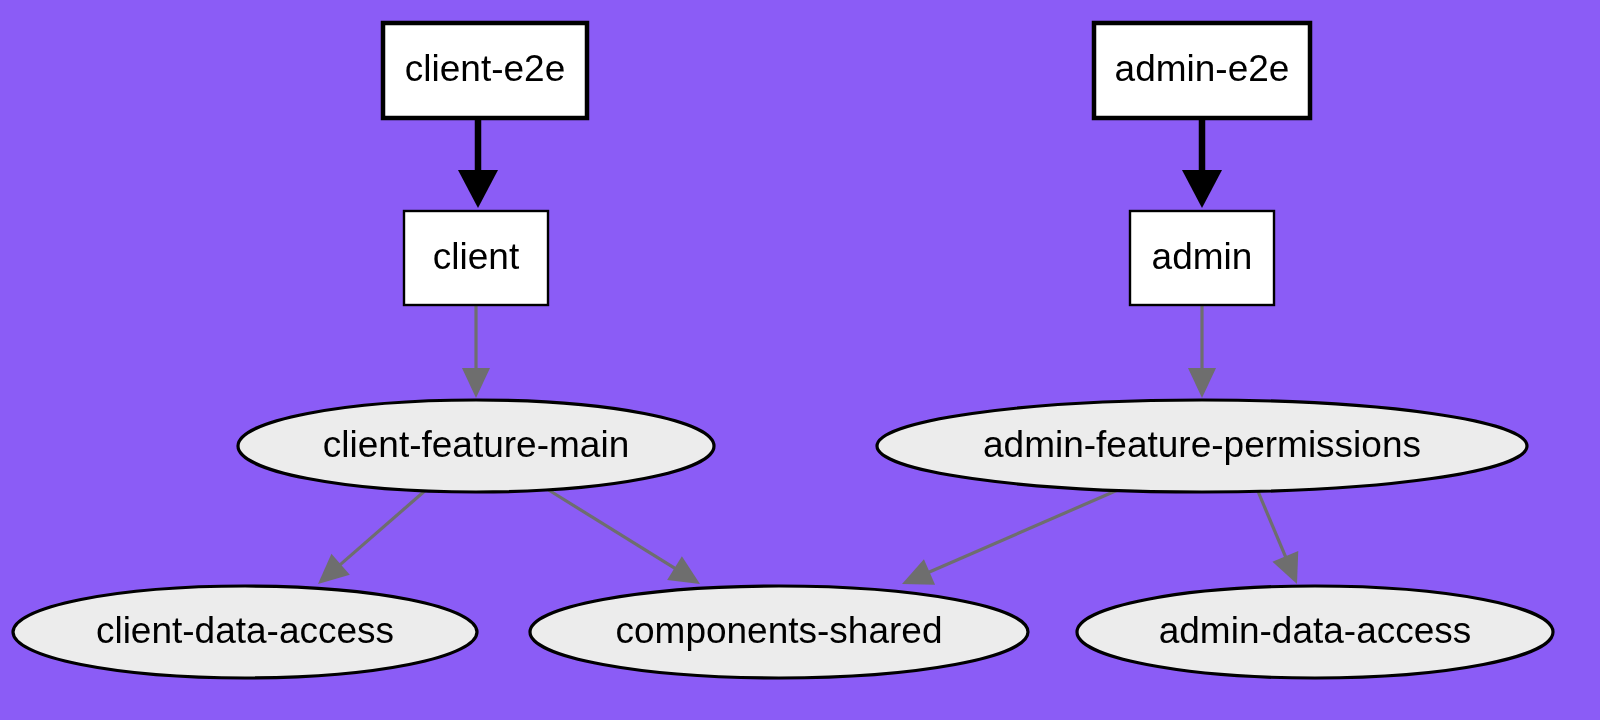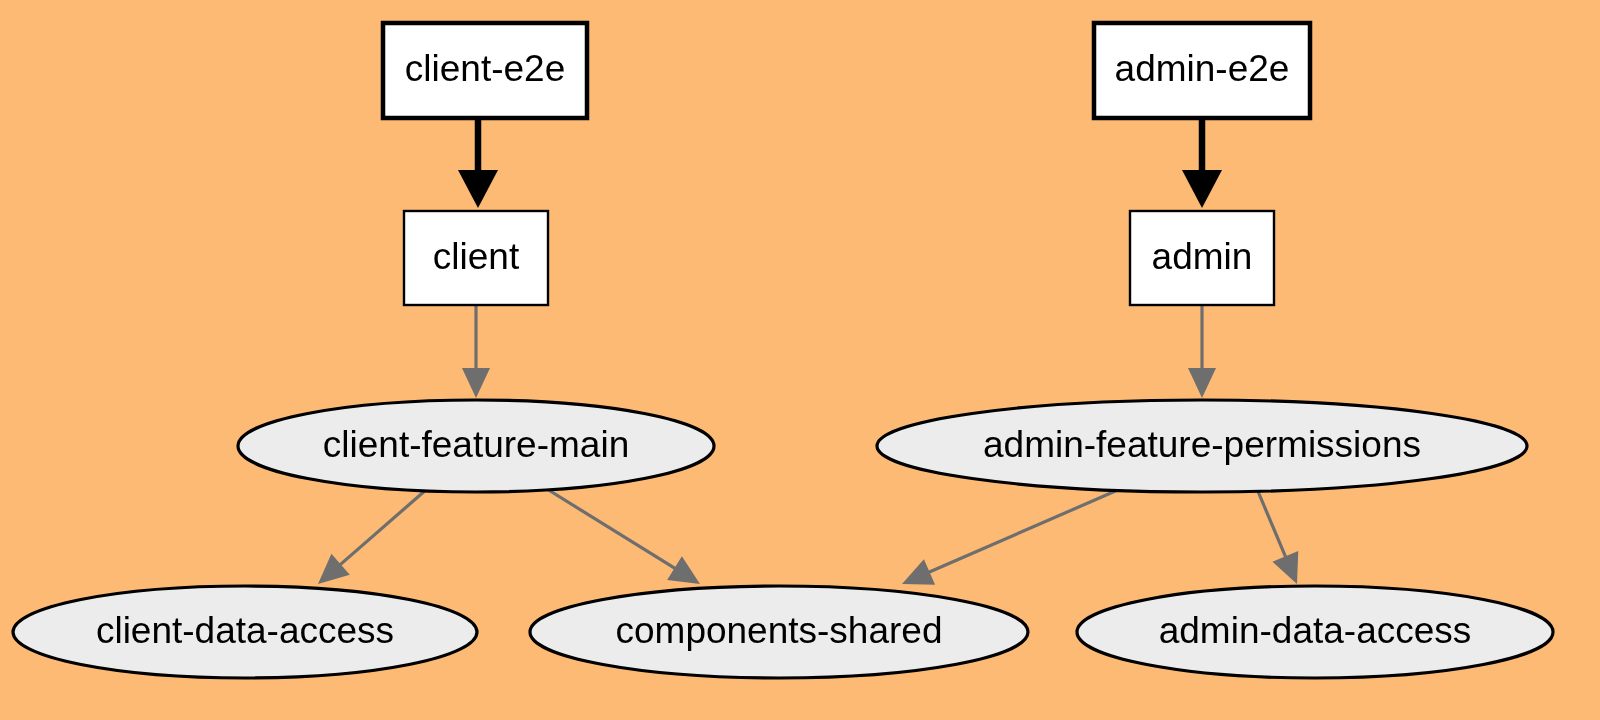--- a/index.html
+++ b/index.html
@@ -10,21 +10,21 @@
   body {
     width: 1600px;
     height: 720px;
     overflow: hidden;
     font-family: "Liberation Sans", sans-serif;
   }
   #graph-root {
     position: relative;
     width: 1600px;
     height: 720px;
-    background: #fdba74;
+    background: #8b5cf6;
   }
   svg#graph-svg {
     display: block;
     width: 1600px;
     height: 720px;
   }
   .node-rect {
     fill: #ffffff;
     stroke: #000000;
   }

